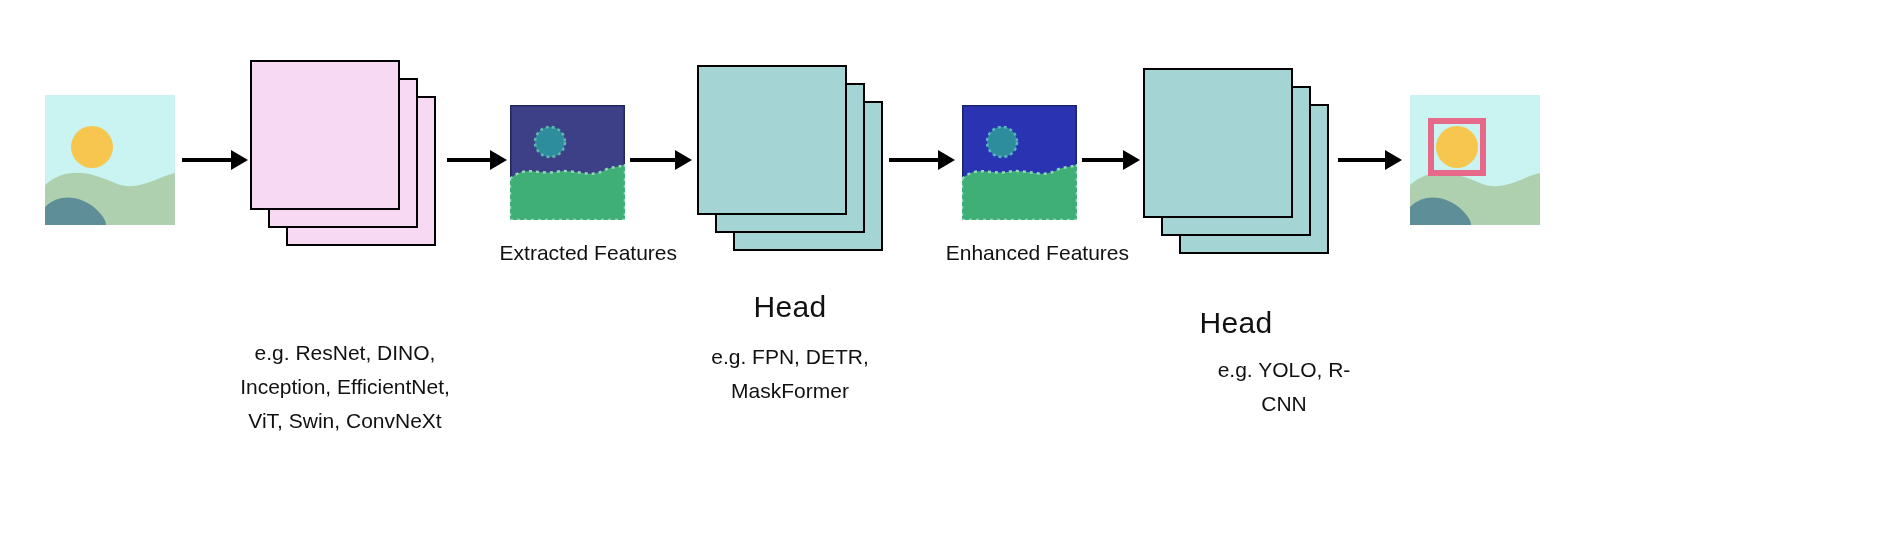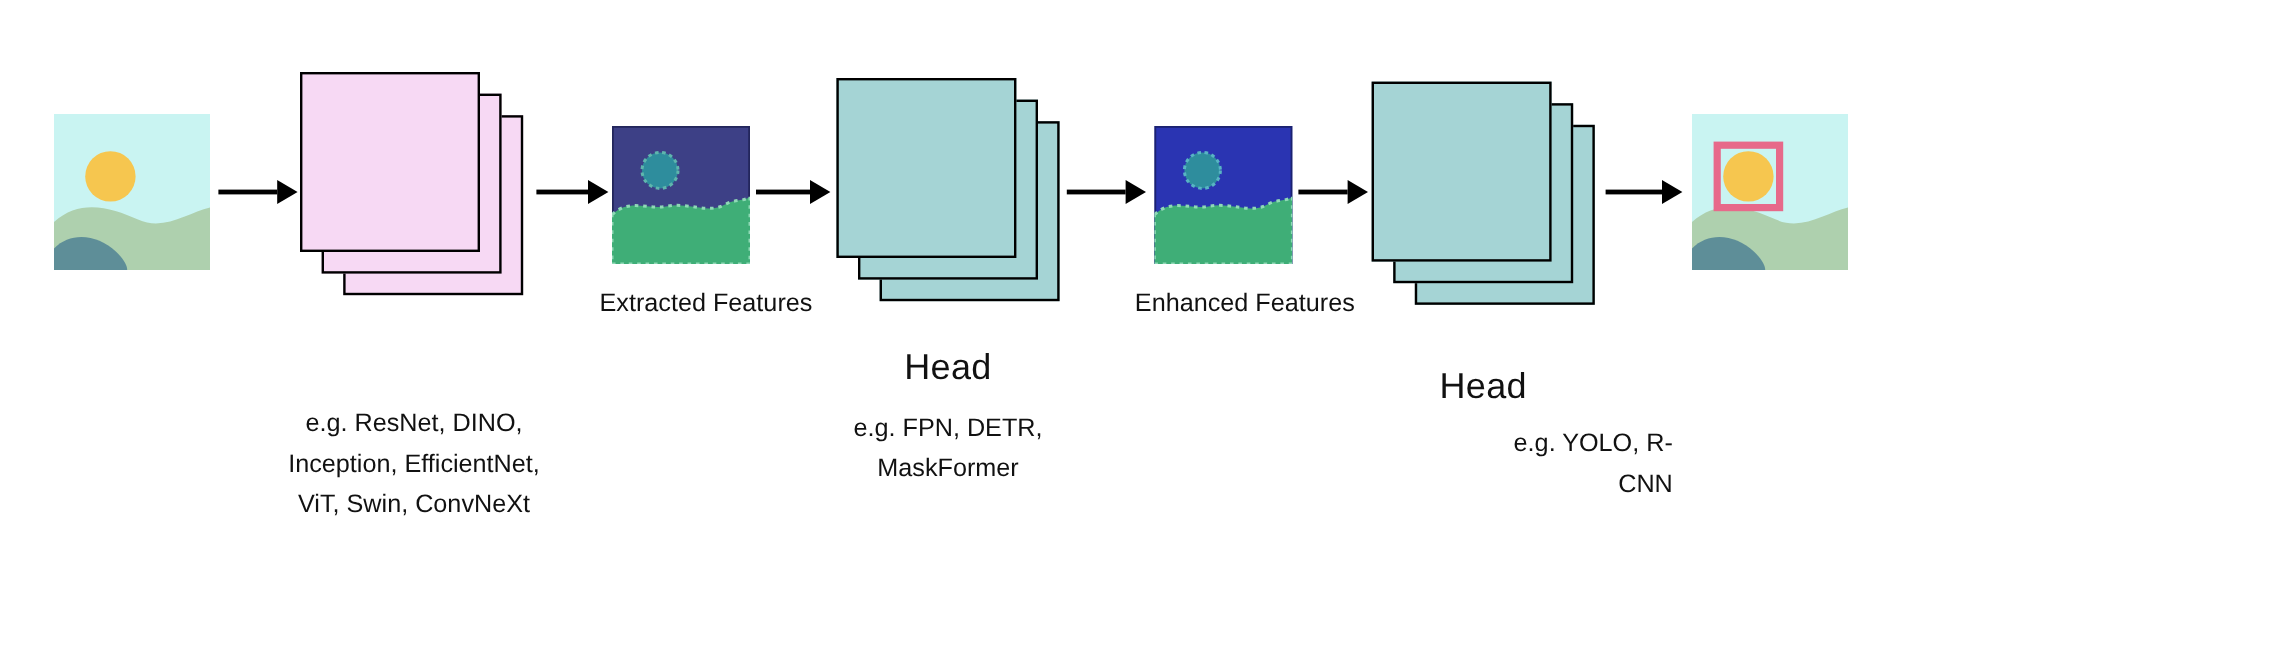--- a/index.html
+++ b/index.html
@@ -106,21 +106,21 @@
     <div class="shaft"></div>
     <div class="head"></div>
   </div>
 
   <div class="stack teal" style="left:1143px;top:68px;">
     <div class="panel p3"></div>
     <div class="panel p2"></div>
     <div class="panel p1"></div>
   </div>
   <div class="stage-title" style="left:1086px;top:306px;width:300px;">Head</div>
-  <div class="stage-sub" style="left:1074px;top:353px;width:320px;text-align:right;">e.g. YOLO, R-
+  <div class="stage-sub" style="left:1124px;top:353px;width:320px;">e.g. YOLO, R-
 CNN</div>
 
   <div class="arrow" style="left:1338px;top:150px;width:64px;">
     <div class="shaft"></div>
     <div class="head"></div>
   </div>
 
   <div class="artifact" style="left:1410px;top:95px;">
     <svg width="130" height="130" viewBox="0 0 130 130">
       <rect x="0" y="0" width="130" height="130" fill="#c9f4f2"></rect>

